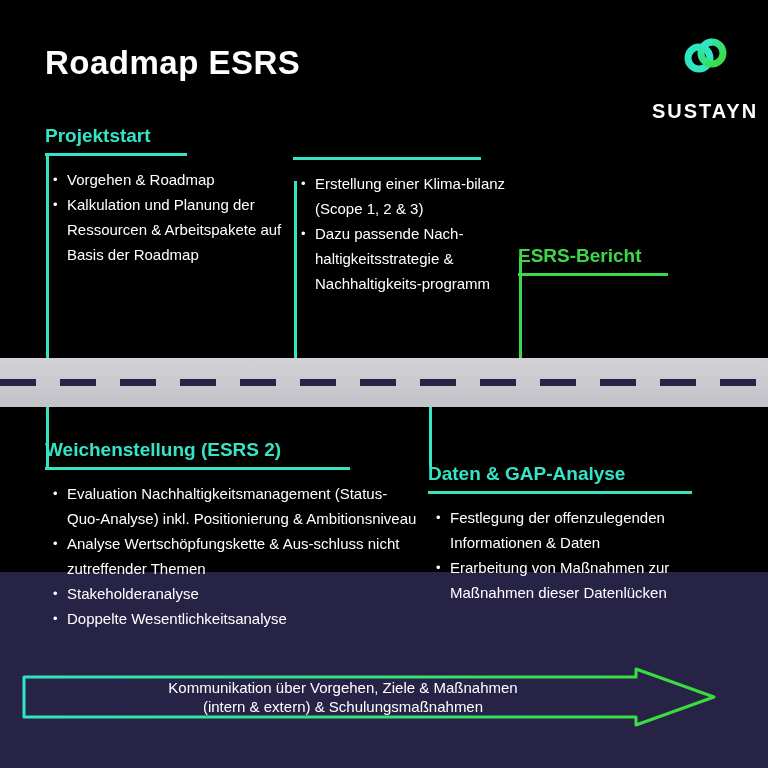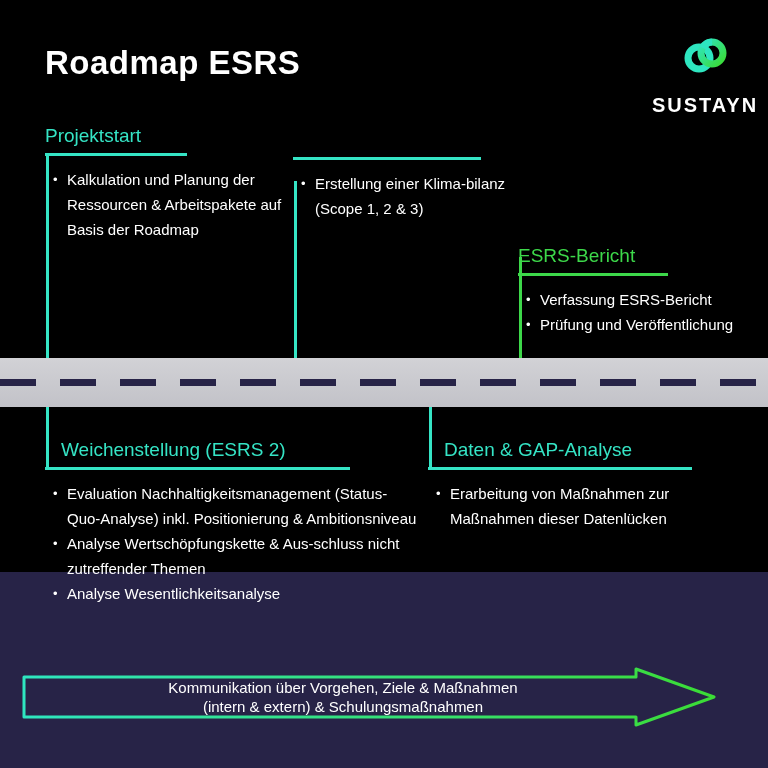--- a/index.html
+++ b/index.html
@@ -12,50 +12,50 @@
   }
   .canvas{position:relative;width:768px;height:572px;background:#000000;padding-left:41px;}
 
   
   .title{
     position:absolute;left:45px;top:44px;
     font-size:33px;font-weight:800;letter-spacing:.5px;color:#fff;
   }
   .logo{position:absolute;right:44px;top:34px;width:120px;text-align:center;}
   .logo-icon{display:block;margin:0 auto;}
-  .logo-text{font-size:20px;font-weight:800;letter-spacing:2px;margin-top:12px;color:#fff;}
+  .logo-text{font-size:20px;font-weight:800;letter-spacing:2px;margin-top:18px;color:#fff;}
 
   
   .road{
     position:absolute;left:0;top:358px;width:768px;height:49px;
     background:linear-gradient(#d2d2d6,#c2c2c8);
   }
   .road-dashes{
     position:absolute;left:0;top:21px;width:100%;height:7px;
     background:repeating-linear-gradient(90deg,#272347 0 36px,transparent 36px 60px);
   }
 
   
   .vline{position:absolute;width:3px;background:#35e4c5;}
   .vline.green{background:#3dd84a;}
 
   
   .section{position:absolute;}
-  .heading{font-size:19px;font-weight:400;line-height:24px;white-space:nowrap;}
+  .heading{font-size:19px;font-weight:700;line-height:24px;white-space:nowrap;}
   .heading.teal{color:#35e4c5;}
   .heading.green{color:#3dd84a;}
   .underline{height:3px;background:#35e4c5;margin-top:5px;}
   .underline.green{background:#3dd84a;}
   .bullets{list-style:none;margin:11px 0 0 0;padding:0 0 0 8px;font-size:15px;line-height:25px;}
   .bullets li{position:relative;padding-left:14px;}
   .bullets li::before{
     content:"•";position:absolute;left:0;top:0;
     color:#ffffff;font-size:13px;
   }
-  .indent{margin-left:16px;}
+  .indent{}
 
   
   .banner{position:absolute;left:18px;top:666px;width:702px;height:62px;}
   .banner svg{position:absolute;left:0;top:0;}
   .banner-text{
     position:absolute;left:0;top:12px;width:650px;
     text-align:center;font-size:15px;line-height:19px;color:#fff;
   }
 </style>
 </head>
@@ -89,54 +89,54 @@
   <div class="vline" style="left:46px;top:153px;height:205px;"></div>
   <div class="vline" style="left:294px;top:181px;height:177px;"></div>
   <div class="vline green" style="left:519px;top:257px;height:101px;"></div>
   <div class="vline" style="left:46px;top:407px;height:60px;"></div>
   <div class="vline" style="left:429px;top:407px;height:60px;"></div>
 
   <div class="section" style="left:45px;top:124px;width:242px;">
     <div class="heading teal">Projektstart</div>
     <div class="underline" style="width:142px;"></div>
     <ul class="bullets">
+      <li>Vorgehen &amp; Roadmap</li>
       <li>Kalkulation und Planung der Ressourcen &amp; Arbeitspakete auf Basis der Roadmap</li>
     </ul>
   </div>
 
   <div class="section" style="left:293px;top:152px;width:222px;">
     <div class="underline" style="width:188px;"></div>
     <ul class="bullets">
       <li>Erstellung einer Klima-bilanz (Scope 1, 2 &amp; 3)</li>
+      <li>Dazu passende Nach-haltigkeitsstrategie &amp; Nachhaltigkeits-programm</li>
     </ul>
   </div>
 
   <div class="section" style="left:518px;top:244px;width:222px;">
     <div class="heading green">ESRS-Bericht</div>
     <div class="underline green" style="width:150px;"></div>
-    <ul class="bullets">
-      <li>Verfassung ESRS-Bericht</li>
-      <li>Prüfung und Veröffentlichung</li>
-    </ul>
   </div>
 
   <div class="section" style="left:45px;top:438px;width:372px;">
     <div class="heading teal indent">Weichenstellung (ESRS 2)</div>
     <div class="underline" style="width:305px;"></div>
     <ul class="bullets">
       <li>Evaluation Nachhaltigkeitsmanagement (Status-Quo-Analyse) inkl. Positionierung &amp; Ambitionsniveau</li>
       <li>Analyse Wertschöpfungskette &amp; Aus-schluss nicht zutreffender Themen</li>
-      <li>Analyse Wesentlichkeitsanalyse</li>
+      <li>Stakeholderanalyse</li>
+      <li>Doppelte Wesentlichkeitsanalyse</li>
     </ul>
   </div>
 
-  <div class="section" style="left:428px;top:438px;width:300px;">
+  <div class="section" style="left:428px;top:462px;width:300px;">
     <div class="heading teal indent">Daten &amp; GAP-Analyse</div>
     <div class="underline" style="width:264px;"></div>
     <ul class="bullets">
+      <li>Festlegung der offenzulegenden Informationen &amp; Daten</li>
       <li>Erarbeitung von Maßnahmen zur Maßnahmen dieser Datenlücken</li>
     </ul>
   </div>
 
   <div class="banner">
     <svg width="702" height="62" viewBox="0 0 702 62">
       <defs>
         <linearGradient id="arrowGrad" x1="0" y1="0" x2="1" y2="0">
           <stop offset="0" stop-color="#2ee6c0"></stop>
           <stop offset="1" stop-color="#3bdc35"></stop>

